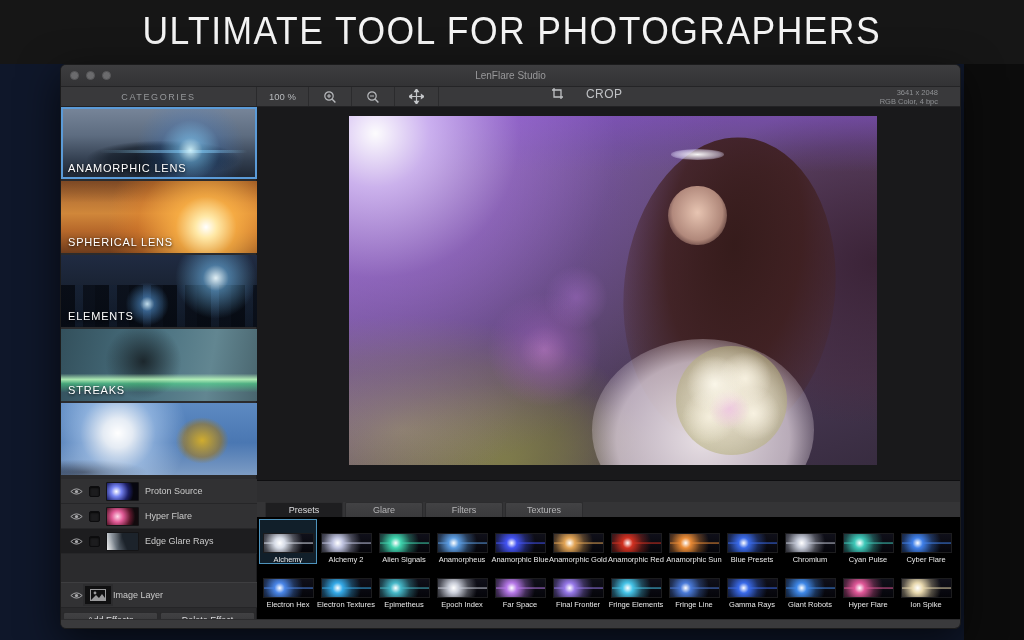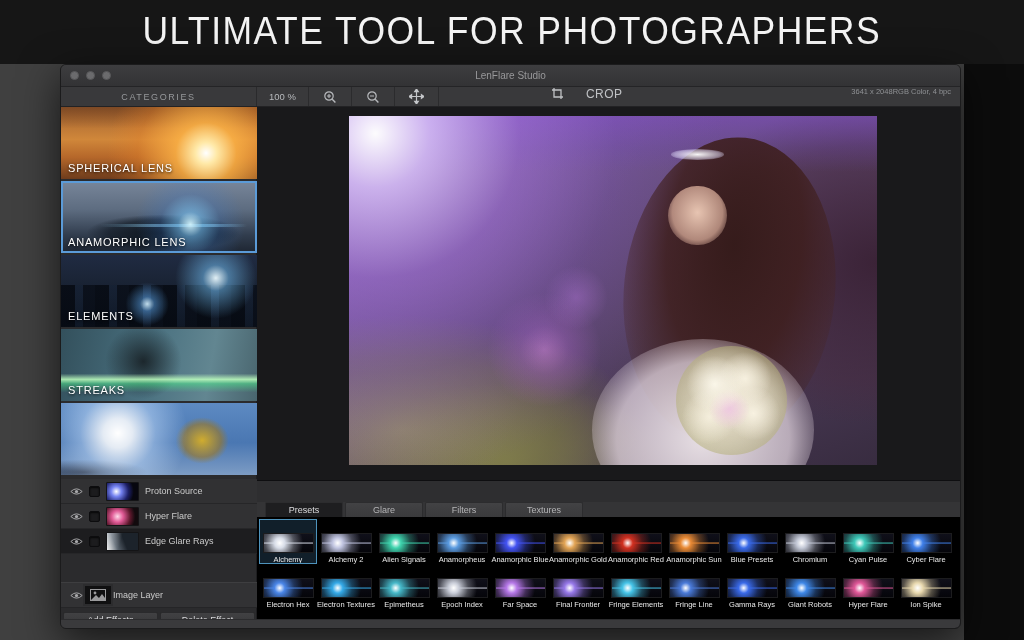--- a/index.html
+++ b/index.html
@@ -1,18 +1,18 @@
 <!DOCTYPE html>
 <html><head>
 <meta charset="utf-8">
 <style>
   * { box-sizing: border-box; margin: 0; padding: 0; }
   html,body { width:1024px; height:640px; background:#0c0c0c; overflow:hidden;
               font-family:"Liberation Sans", sans-serif; }
-  #stage { position:relative; width:964px; height:640px; background:#404040; }
+  #stage { position:relative; width:964px; height:640px; background:#0f172a; }
 
   
   #banner { position:absolute; left:0; top:0; width:1024px; height:64px;
             background:#161616; display:flex; align-items:center; justify-content:center; }
   #banner h1 { color:#f4f4f4; font-weight:300; font-size:37px; letter-spacing:1.5px;
                transform:scale(.96,1.04); white-space:nowrap; }
 
   
   #win { position:absolute; left:60px; top:64px; width:901px; height:565px;
          background:#2e2e30; border:1px solid #1b1b1c; border-radius:6px;
@@ -31,22 +31,22 @@
              background:#39393b; border-bottom:1px solid #222224; display:flex; align-items:stretch; }
   #cat-header { width:196px; display:flex; align-items:center; justify-content:center;
                 font-size:9px; letter-spacing:1.6px; color:#96989b; border-right:1px solid #2a2a2c; }
   .tb-sep { width:1px; background:#2b2b2d; }
   .tb-item { display:flex; align-items:center; justify-content:center; color:#b8babd;
              font-size:9.5px; padding:0 12px; cursor:default; }
   .tb-btn  { padding:0 14px; }
   .tb-icon svg { display:block; }
   #crop-btn { margin-left:96px; display:flex; align-items:flex-start; gap:22px; color:#c0c2c5;
               font-size:12px; padding:0 16px; letter-spacing:.5px; }
-  #size-info { margin-left:auto; text-align:center; padding-right:9px; font-size:7.5px;
-               color:#8f9194; line-height:9px; display:flex; flex-direction:row;
+  #size-info { margin-left:auto; text-align:right; padding-right:22px; font-size:7.5px;
+               color:#8f9194; line-height:9px; display:flex; flex-direction:column;
                justify-content:center; }
 
   
   #sidebar { position:absolute; left:0; top:42px; width:196px; height:513px;
              background:#2b2b2d; border-right:1px solid #1e1e20; }
   #categories { position:absolute; left:0; top:0; width:196px; }
   .cat { position:relative; width:196px; height:72px; margin-bottom:2px; overflow:hidden; cursor:pointer; }
   .cat.sel { outline:2px solid #5b9bd8; outline-offset:-2px; }
   .cat-label { position:absolute; left:7px; bottom:5px; color:#fff; font-size:11px;
                letter-spacing:.8px; text-shadow:0 1px 3px rgba(0,0,0,.9); font-weight:400; }
@@ -222,25 +222,25 @@
         <span>CROP</span>
       </div>
       <div id="size-info">
         <span>3641 x 2048</span>
         <span>RGB Color, 4 bpc</span>
       </div>
     </div>
 
     <div id="sidebar">
       <div id="categories">
+          <div class="cat cat-0 sel">
+            <span class="cat-label">ANAMORPHIC LENS</span>
+          </div>
           <div class="cat cat-1">
             <span class="cat-label">SPHERICAL LENS</span>
-          </div>
-          <div class="cat cat-0 sel">
-            <span class="cat-label">ANAMORPHIC LENS</span>
           </div>
           <div class="cat cat-2">
             <span class="cat-label">ELEMENTS</span>
           </div>
           <div class="cat cat-3">
             <span class="cat-label">STREAKS</span>
           </div>
           <div class="cat cat-4"></div>
         </div>
       <div id="layers">

